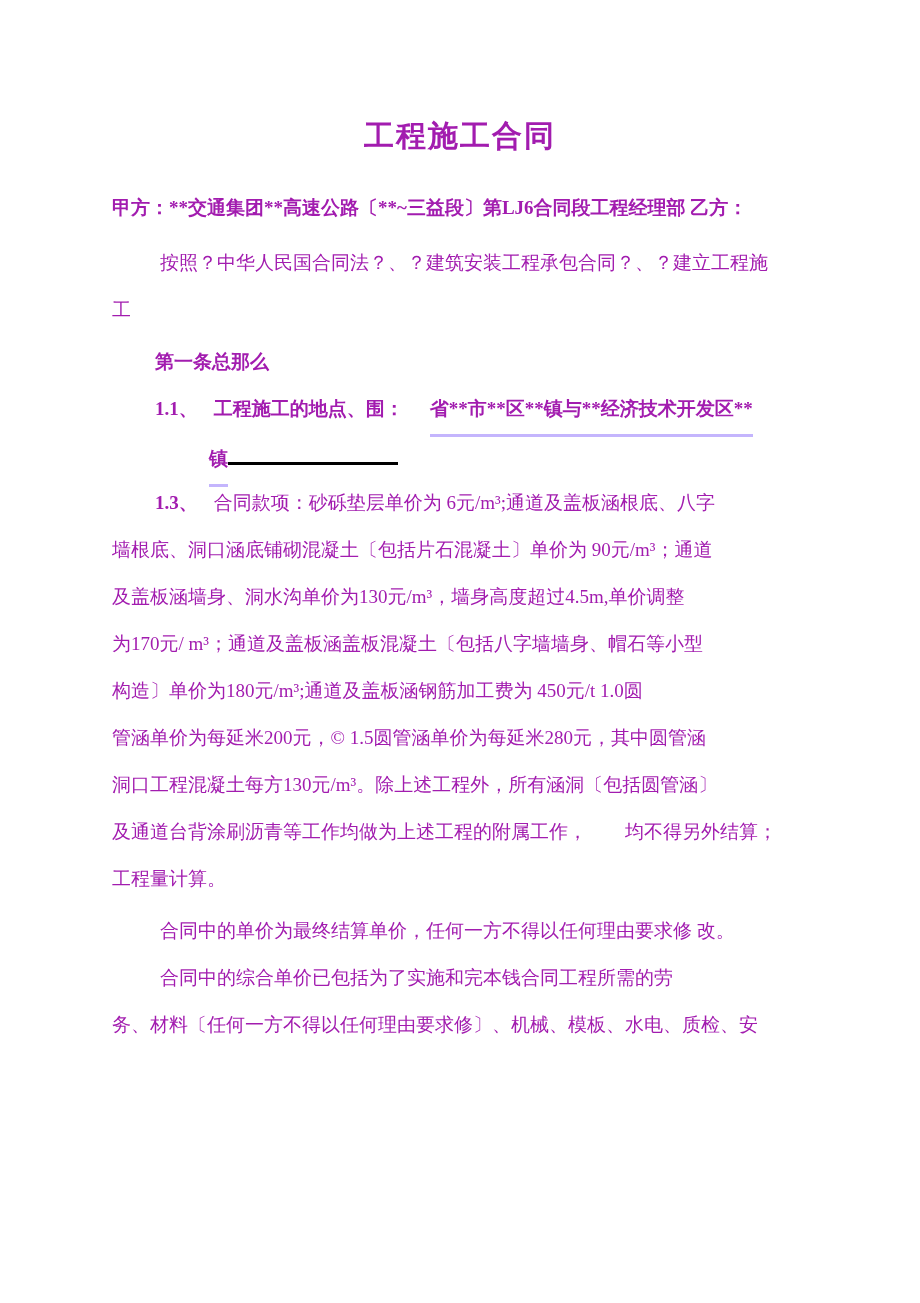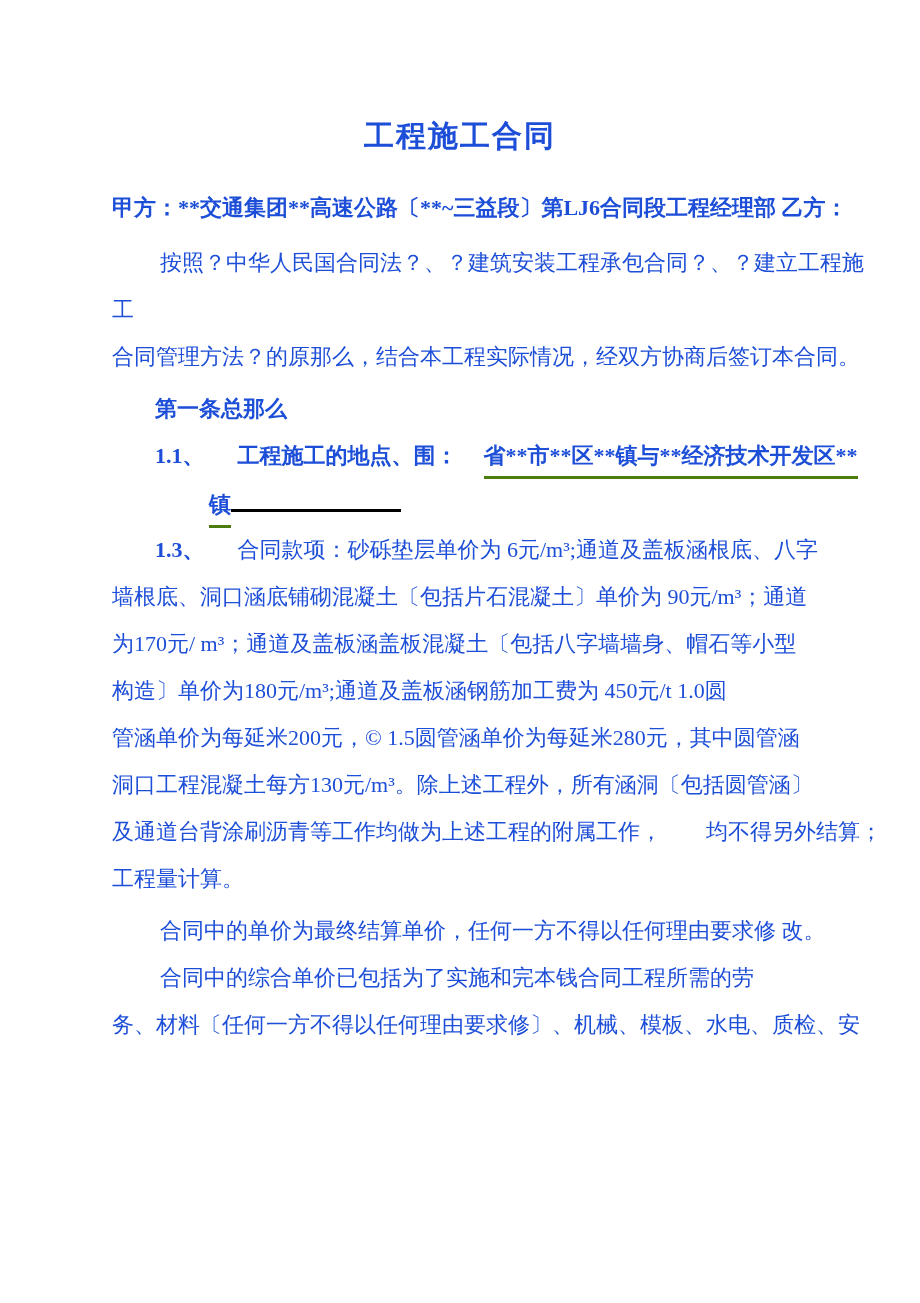--- a/index.html
+++ b/index.html
@@ -1,50 +1,50 @@
 <!DOCTYPE html>
 <html><head>
 <meta charset="utf-8">
 <style>
   html, body { margin: 0; padding: 0; background: #ffffff; }
   .page {
     position: relative;
     width: 920px;
     height: 1303px;
     background: #ffffff;
-    color: #1d4ed8;
+    color: #a21caf;
     font-family: "Liberation Serif", serif;
     overflow: hidden;
   }
   .title {
     margin: 0;
     padding-top: 116px;
     text-align: center;
     font-size: 30px;
     line-height: 40px;
     font-weight: bold;
     letter-spacing: 2px;
   }
   .doc-body {
     padding: 28px 108px 0 112px;
-    font-size: 22px;
+    font-size: 19px;
   }
   .line {
     height: 47px;
     line-height: 47px;
     white-space: nowrap;
   }
   .bold { font-weight: bold; }
   .indent-p { padding-left: 48px; }   
   .indent-h { padding-left: 43px; }   
   .indent-c { padding-left: 97px; }   
   .sp-a { margin-top: 8px; }
   .sp-b { margin-top: 5px; }
-  .u { border-bottom: 3px solid #4d7c0f; padding-bottom: 8px; }
-  .label-gap { margin-left: 33px; }
+  .u { border-bottom: 3px solid #c4b5fd; padding-bottom: 15px; }
+  .label-gap { margin-left: 16px; }
   .value-gap { margin-left: 26px; }
   .suffix-gap { margin-left: 40px; }
   .blank {
     display: inline-block;
     width: 170px;
     height: 30px;
     border-bottom: 3px solid #000;
     vertical-align: baseline;
   }
 </style>
@@ -56,38 +56,38 @@
   <h1 class="title">工程施工合同</h1>
 
   <div class="doc-body">
 
     <div class="line bold">甲方：**交通集团**高速公路〔**~三益段〕第LJ6合同段工程经理部 乙方：</div>
 
     <div class="line indent-p sp-a">按照？中华人民国合同法？、？建筑安装工程承包合同？、？建立工程施</div>
 
     <div class="line">工</div>
 
-    <div class="line">合同管理方法？的原那么，结合本工程实际情况，经双方协商后签订本合同。</div>
 
     <div class="line bold indent-h sp-b">第一条总那么</div>
 
     <div class="line indent-h">
       <span class="bold">1.1、</span><span class="bold label-gap">工程施工的地点、围：</span><span class="bold u value-gap">省**市**区**镇与**经济技术开发区**</span>
     </div>
 
     <div class="line indent-c">
       <span class="bold u">镇</span><span class="blank"></span>
     </div>
 
 
     <div class="line indent-h">
       <span class="bold">1.3、</span><span class="label-gap">合同款项：砂砾垫层单价为 6元/m³;通道及盖板涵根底、八字</span>
     </div>
 
     <div class="line">墙根底、洞口涵底铺砌混凝土〔包括片石混凝土〕单价为 90元/m³；通道</div>
+    <div class="line">及盖板涵墙身、洞水沟单价为130元/m³，墙身高度超过4.5m,单价调整</div>
     <div class="line">为170元/ m³；通道及盖板涵盖板混凝土〔包括八字墙墙身、帽石等小型</div>
     <div class="line">构造〕单价为180元/m³;通道及盖板涵钢筋加工费为 450元/t 1.0圆</div>
     <div class="line">管涵单价为每延米200元，© 1.5圆管涵单价为每延米280元，其中圆管涵</div>
     <div class="line">洞口工程混凝土每方130元/m³。除上述工程外，所有涵洞〔包括圆管涵〕</div>
     <div class="line">及通道台背涂刷沥青等工作均做为上述工程的附属工作，　　均不得另外结算；</div>
     <div class="line">工程量计算。</div>
 
     <div class="line indent-p sp-b">合同中的单价为最终结算单价，任何一方不得以任何理由要求修 改。</div>
 
     <div class="line indent-p">合同中的综合单价已包括为了实施和完本钱合同工程所需的劳</div>

